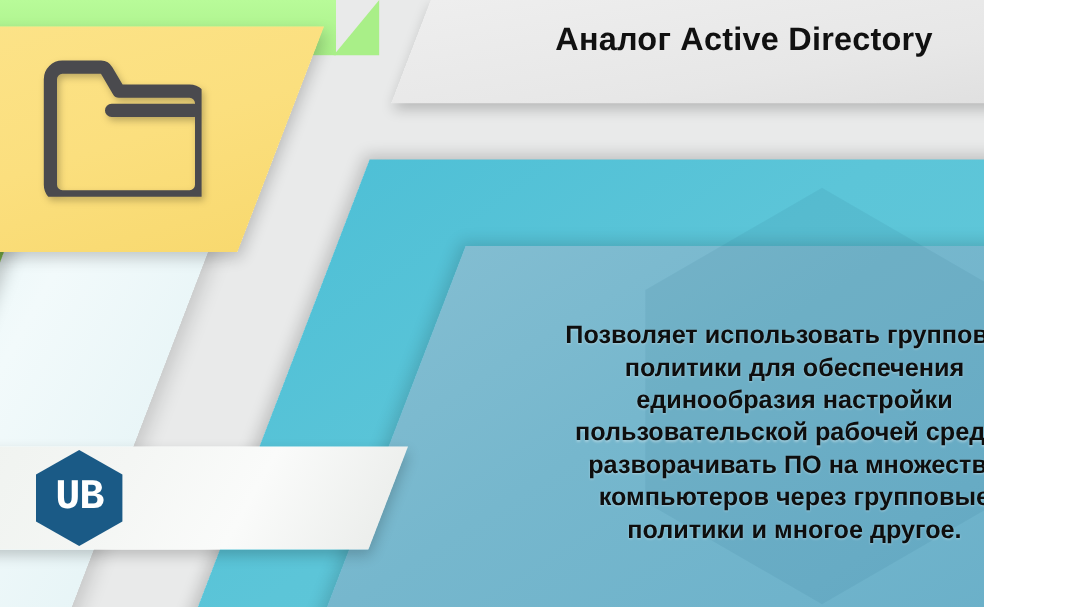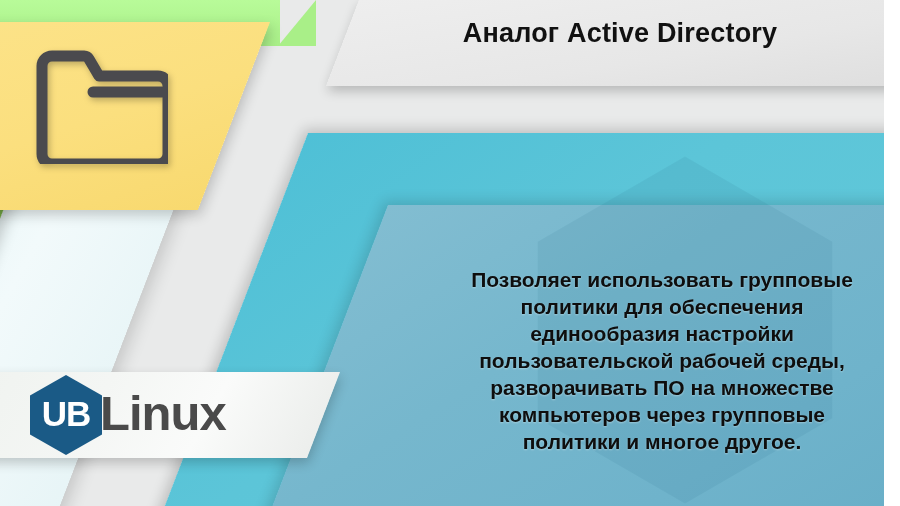--- a/index.html
+++ b/index.html
@@ -3,21 +3,21 @@
 <meta charset="utf-8">
 <title>UBLinux slide</title>
 <style>
   html, body {
     margin: 0;
     padding: 0;
     background: #ffffff;
   }
   .slide {
     position: relative;
-    width: 884px;
+    width: 820px;
     height: 506px;
     overflow: hidden;
     background: #e9eaea;
     font-family: "Liberation Sans", "DejaVu Sans", sans-serif;
   }
 
   
   .bg {
     position: absolute;
     inset: 0;
@@ -163,20 +163,21 @@
     position: absolute;
     top: 378px; left: 28px;
     display: flex;
     align-items: center;
     height: 74px;
   }
   .logo-hex {
     position: relative;
     width: 76px; height: 82px;
     flex: 0 0 auto;
+    font-family: Liberation Mono, monospace;
   }
   .logo-hex svg { width: 100%; height: 100%; display: block; }
   .logo-ub {
     position: absolute;
     inset: 0;
     display: flex;
     align-items: center;
     justify-content: center;
     color: #ffffff;
     font-size: 35px;
@@ -242,18 +243,17 @@
   </div>
 
   <div class="logo-bar"></div>
   <div class="logo-wrap">
     <div class="logo-hex">
       <svg viewBox="0 0 76 82" xmlns="http://www.w3.org/2000/svg">
         <polygon points="38,1 74,21.5 74,60.5 38,81 2,60.5 2,21.5" fill="#1a5a86"></polygon>
       </svg>
       <div class="logo-ub">UB</div>
     </div>
-    <div class="logo-word">Linux</div>
   </div>
 
   <div class="body-text">Позволяет использовать групповые политики для обеспечения единообразия настройки пользовательской рабочей среды, разворачивать ПО на множестве компьютеров через групповые политики и многое другое.</div>
 
 </div>
 
 </body></html>

